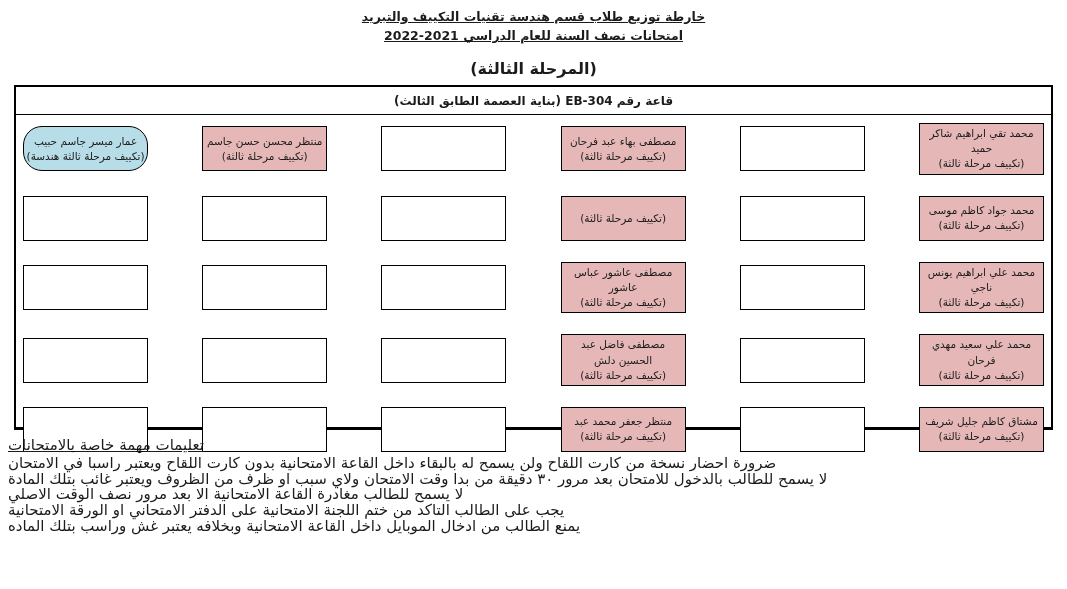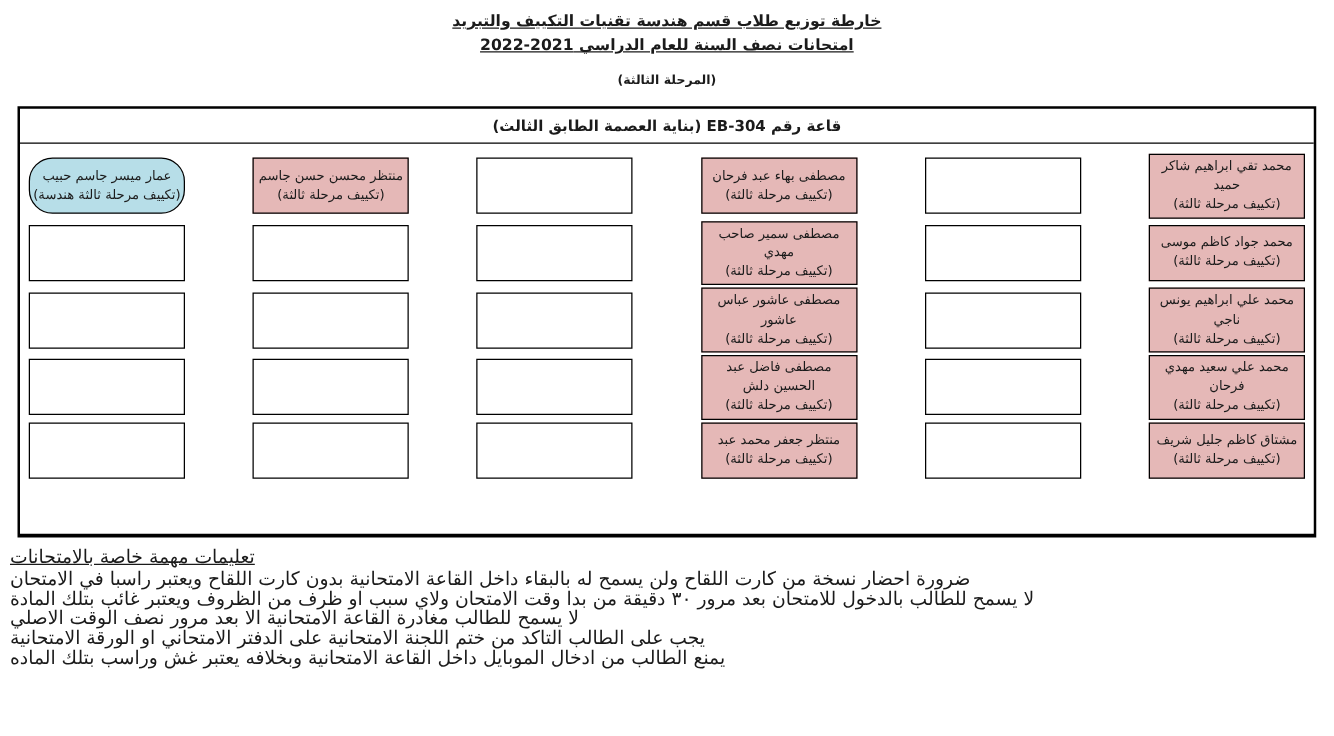--- a/index.html
+++ b/index.html
@@ -28,21 +28,21 @@
     line-height: 1.55;
     text-decoration: underline;
   }
   .stage-label {
     position: absolute;
     top: 59px;
     left: 0;
     right: 0;
     text-align: center;
     font-weight: bold;
-    font-size: 10px;
+    font-size: 16px;
   }
   .hall {
     position: absolute;
     top: 85px;
     left: 14px;
     width: 1039px;
     height: 345px;
     box-sizing: border-box;
     border: 2px solid #000;
     border-bottom-width: 3px;
@@ -53,21 +53,21 @@
     font-weight: bold;
     font-size: 12px;
     padding: 7px 16px 6px;
     border-bottom: 1px solid #000;
   }
   .seating-grid {
     display: grid;
     grid-template-columns: repeat(6, 125px);
     justify-content: space-between;
     align-items: center;
-    row-gap: 2px;
+    row-gap: 21px;
     padding: 8px 7px 4px;
     direction: rtl;
   }
   .seat {
     box-sizing: border-box;
     min-height: 45px;
     border: 1.5px solid #000;
     background: #fff;
     display: flex;
     flex-direction: column;
@@ -129,21 +129,20 @@
         <div class="seat special">
           <div class="seat-name">عمار ميسر جاسم حبيب</div>
           <div class="seat-note">(تكييف مرحلة ثالثة هندسة)</div>
         </div>
         <div class="seat occupied">
           <div class="seat-name">محمد جواد كاظم موسى</div>
           <div class="seat-note">(تكييف مرحلة ثالثة)</div>
         </div>
         <div class="seat empty"></div>
         <div class="seat occupied">
-          <div class="seat-name">مصطفى سمير صاحب مهدي</div>
           <div class="seat-note">(تكييف مرحلة ثالثة)</div>
         </div>
         <div class="seat empty"></div>
         <div class="seat empty"></div>
         <div class="seat empty"></div>
         <div class="seat occupied">
           <div class="seat-name">محمد علي ابراهيم يونس ناجي</div>
           <div class="seat-note">(تكييف مرحلة ثالثة)</div>
         </div>
         <div class="seat empty"></div>

